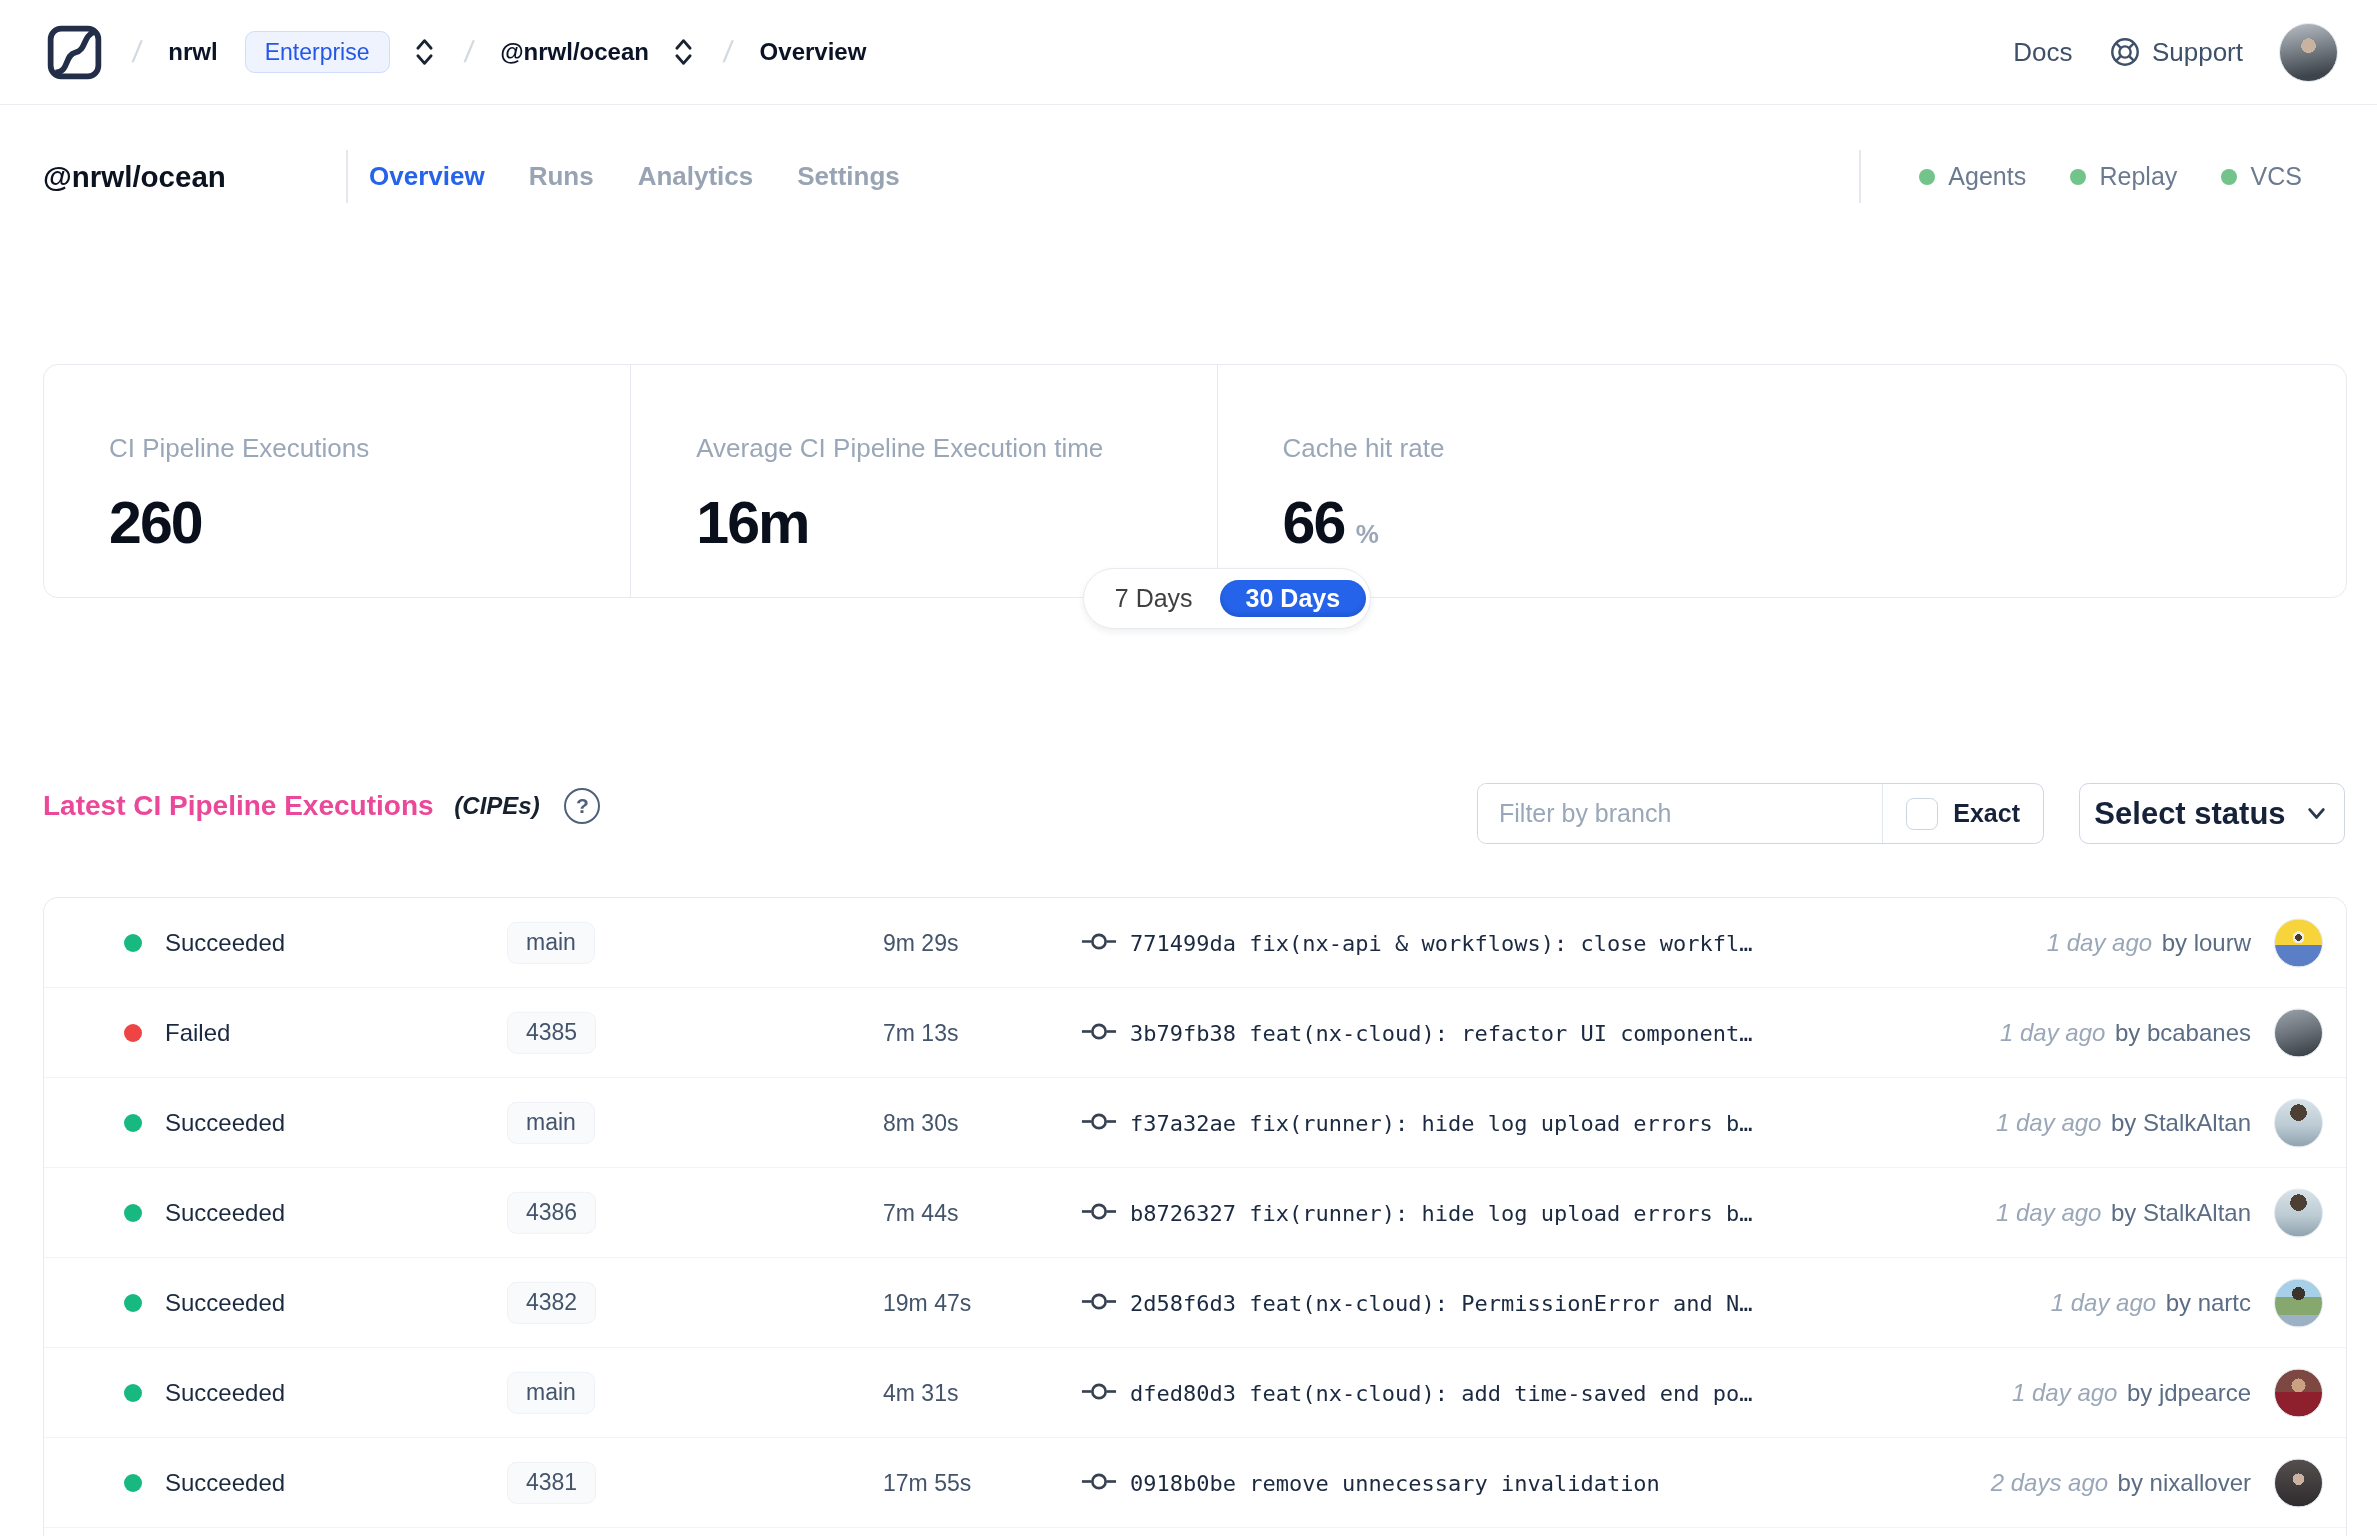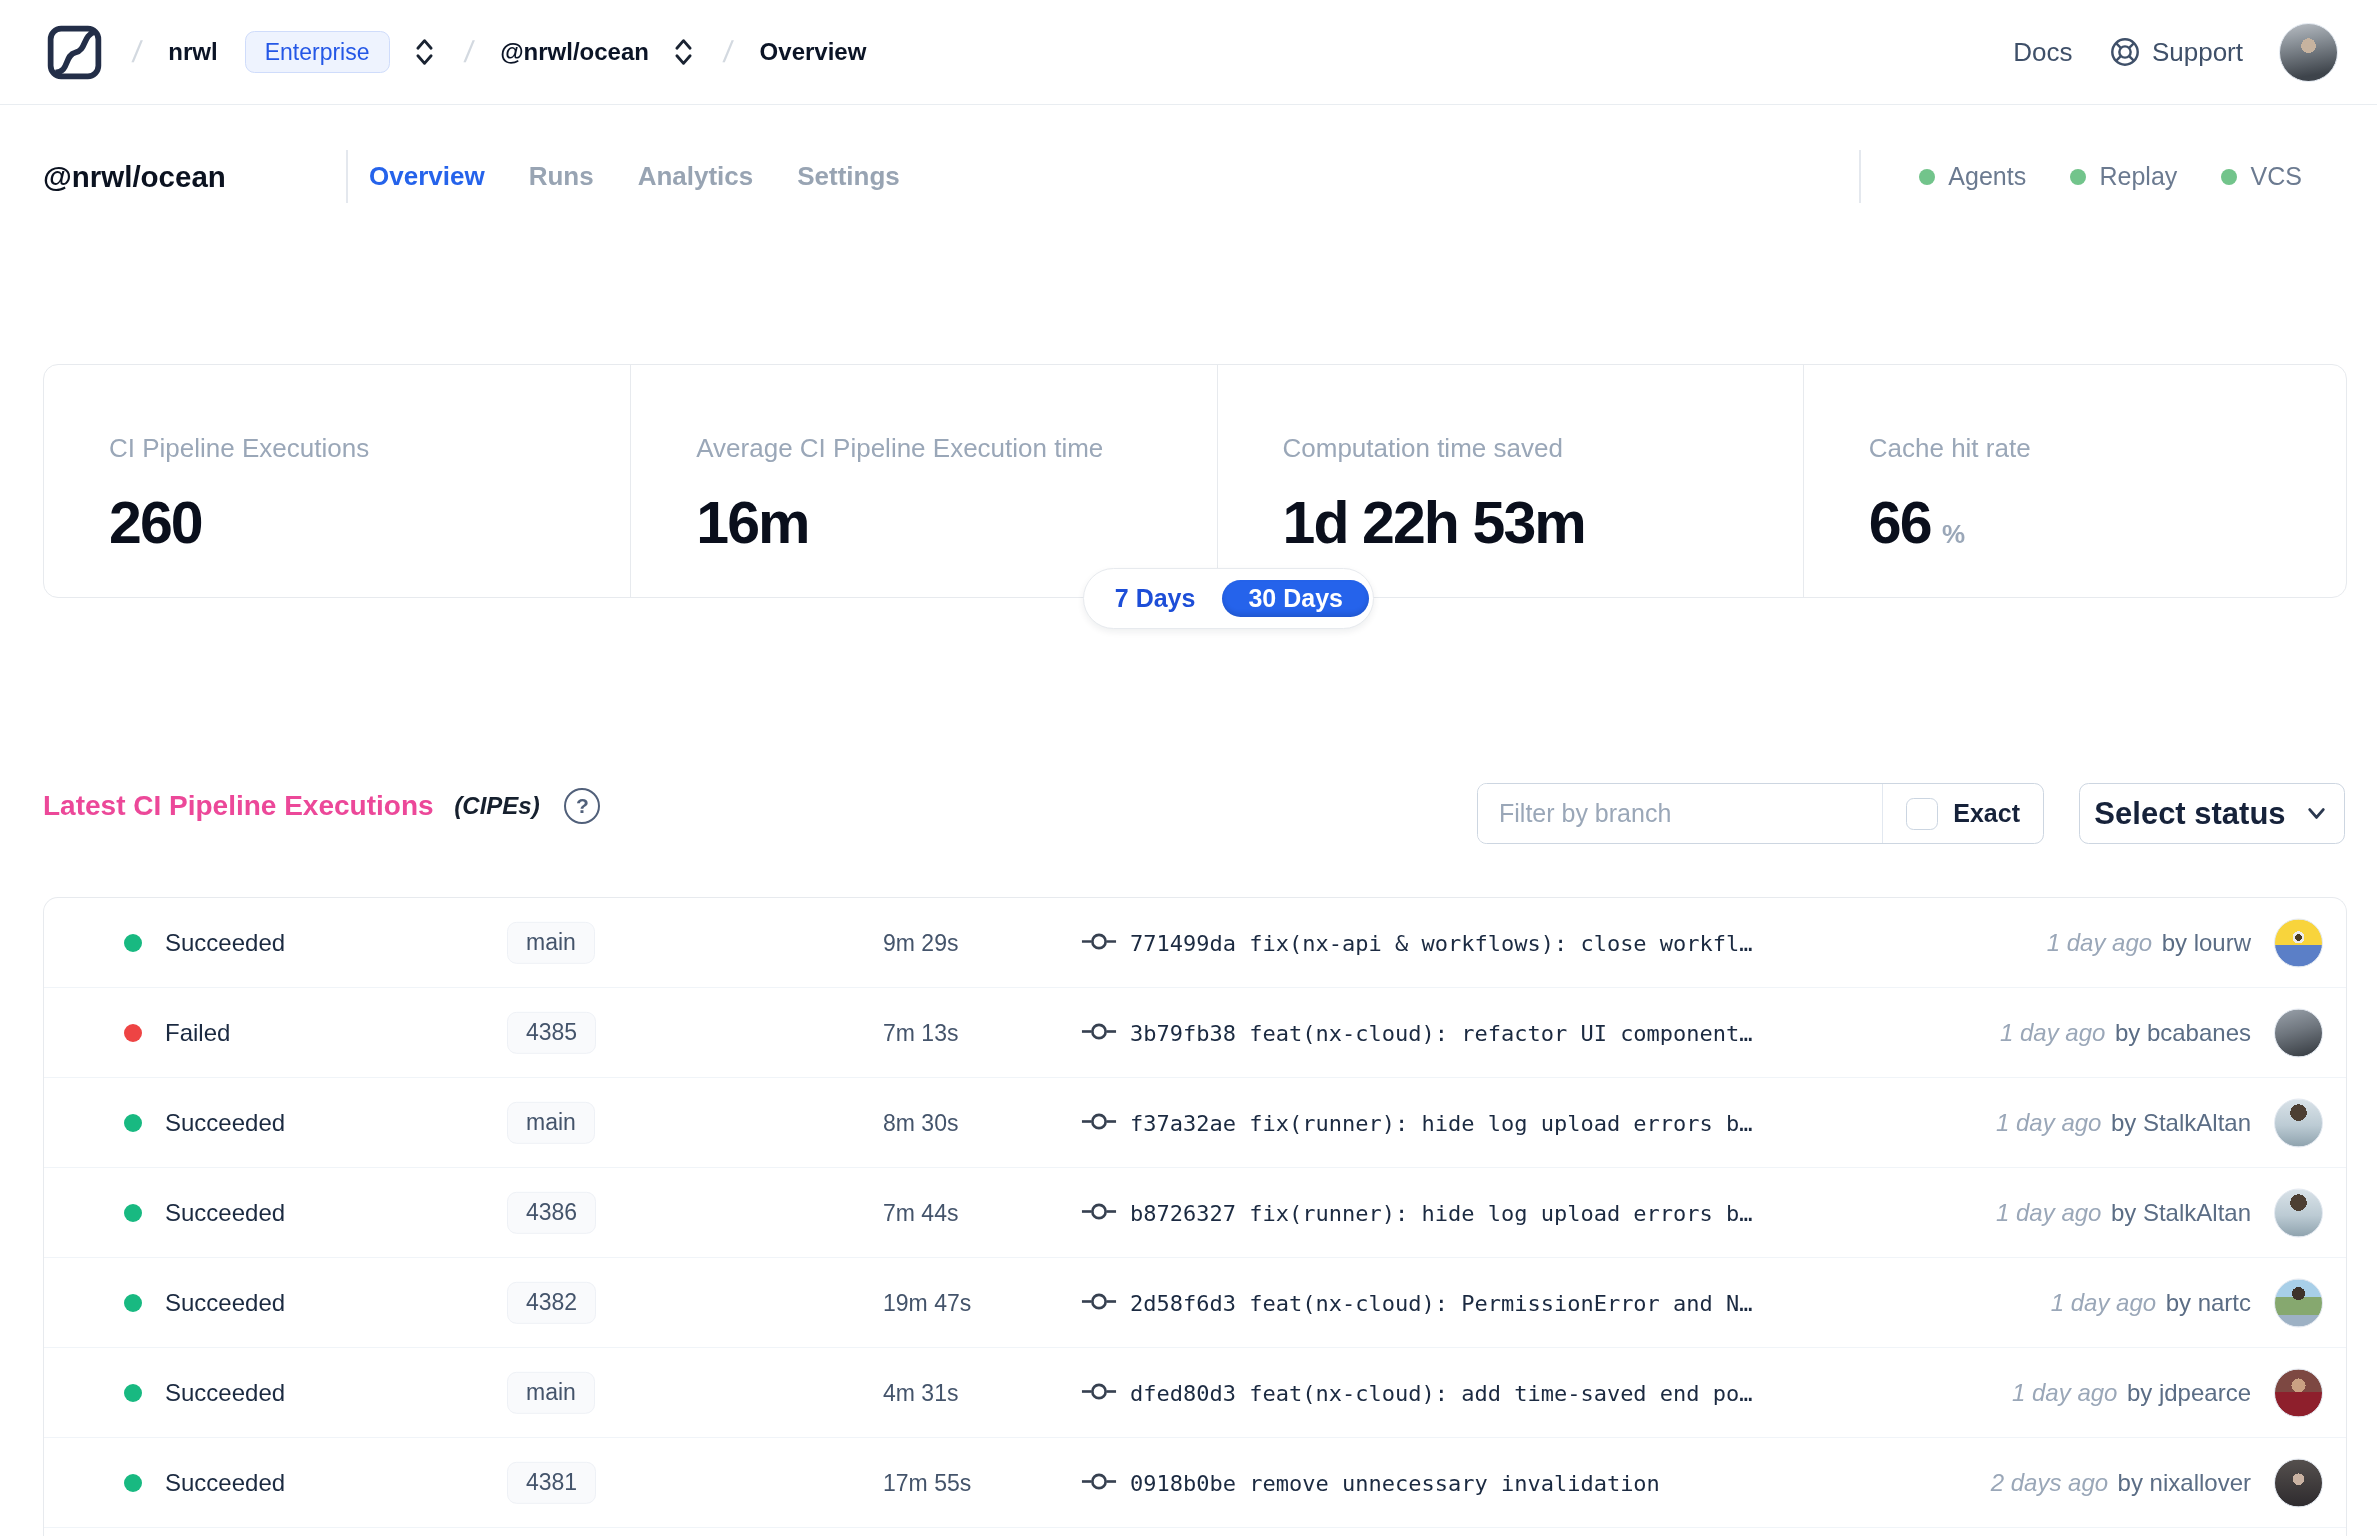--- a/index.html
+++ b/index.html
@@ -59,21 +59,21 @@
   .stat-cell + .stat-cell { border-left: 1.9px solid #e7eaee; }
   .stat-label { font-size: 26px; font-weight: 500; color: #9aa7b8; }
   .stat-value { margin-top: 25px; font-size: 59px; font-weight: 800; letter-spacing: -1.9px; color: #0a0f1c; }
   .stat-suffix { font-size: 26px; font-weight: 600; color: #9aa7b8; letter-spacing: 0; margin-left: 11.4px; }
   .range-toggle {
     position: absolute; left: 1083px; top: 568px; height: 61px;
     background: #fff; border: 1.9px solid #e7eaee; border-radius: 950px;
     box-shadow: 0 2.9px 7.6px rgba(15,23,42,.07);
     display: flex; align-items: center; padding: 3.8px;
   }
-  .range-option { font-size: 25px; font-weight: 700; color: #1d4ed8; padding: 0 27px; cursor: pointer; white-space: nowrap; }
+  .range-option { font-size: 25px; font-weight: 400; color: #404040; padding: 0 27px; cursor: pointer; white-space: nowrap; }
   .range-option.selected {
     background: #2563eb; color: #fff; font-weight: 700; border-radius: 950px;
     padding: 4px 26px; box-shadow: inset 0 -2.9px 5.7px rgba(0,0,0,.12);
   }
   
   .section-header { position: absolute; left: 43px; top: 788px; display: flex; align-items: center; gap: 17px; }
   .section-title { font-size: 28px; font-weight: 800; color: #ec4899; }
   .section-title-suffix { font-size: 24px; font-weight: 600; font-style: italic; color: #16202e; margin-left: 3.8px; }
   .help-icon {
     width: 36px; height: 36px; border: 2.4px solid #51607a; border-radius: 50%;
@@ -217,24 +217,20 @@
 <div class="stats">
   <div class="stat-cell">
     <div class="stat-label">CI Pipeline Executions</div>
     <div class="stat-value"><span>260</span><span class="stat-suffix"></span></div>
   </div>
   <div class="stat-cell">
     <div class="stat-label">Average CI Pipeline Execution time</div>
     <div class="stat-value"><span>16m</span><span class="stat-suffix"></span></div>
   </div>
   <div class="stat-cell">
-    <div class="stat-label">Computation time saved</div>
-    <div class="stat-value"><span>1d 22h 53m</span><span class="stat-suffix"></span></div>
-  </div>
-  <div class="stat-cell">
     <div class="stat-label">Cache hit rate</div>
     <div class="stat-value"><span>66</span><span class="stat-suffix">%</span></div>
   </div>
 </div>
 <div class="range-toggle">
   <span class="range-option">7 Days</span>
   <span class="range-option selected">30 Days</span>
 </div>
 
 <div class="section-header">

